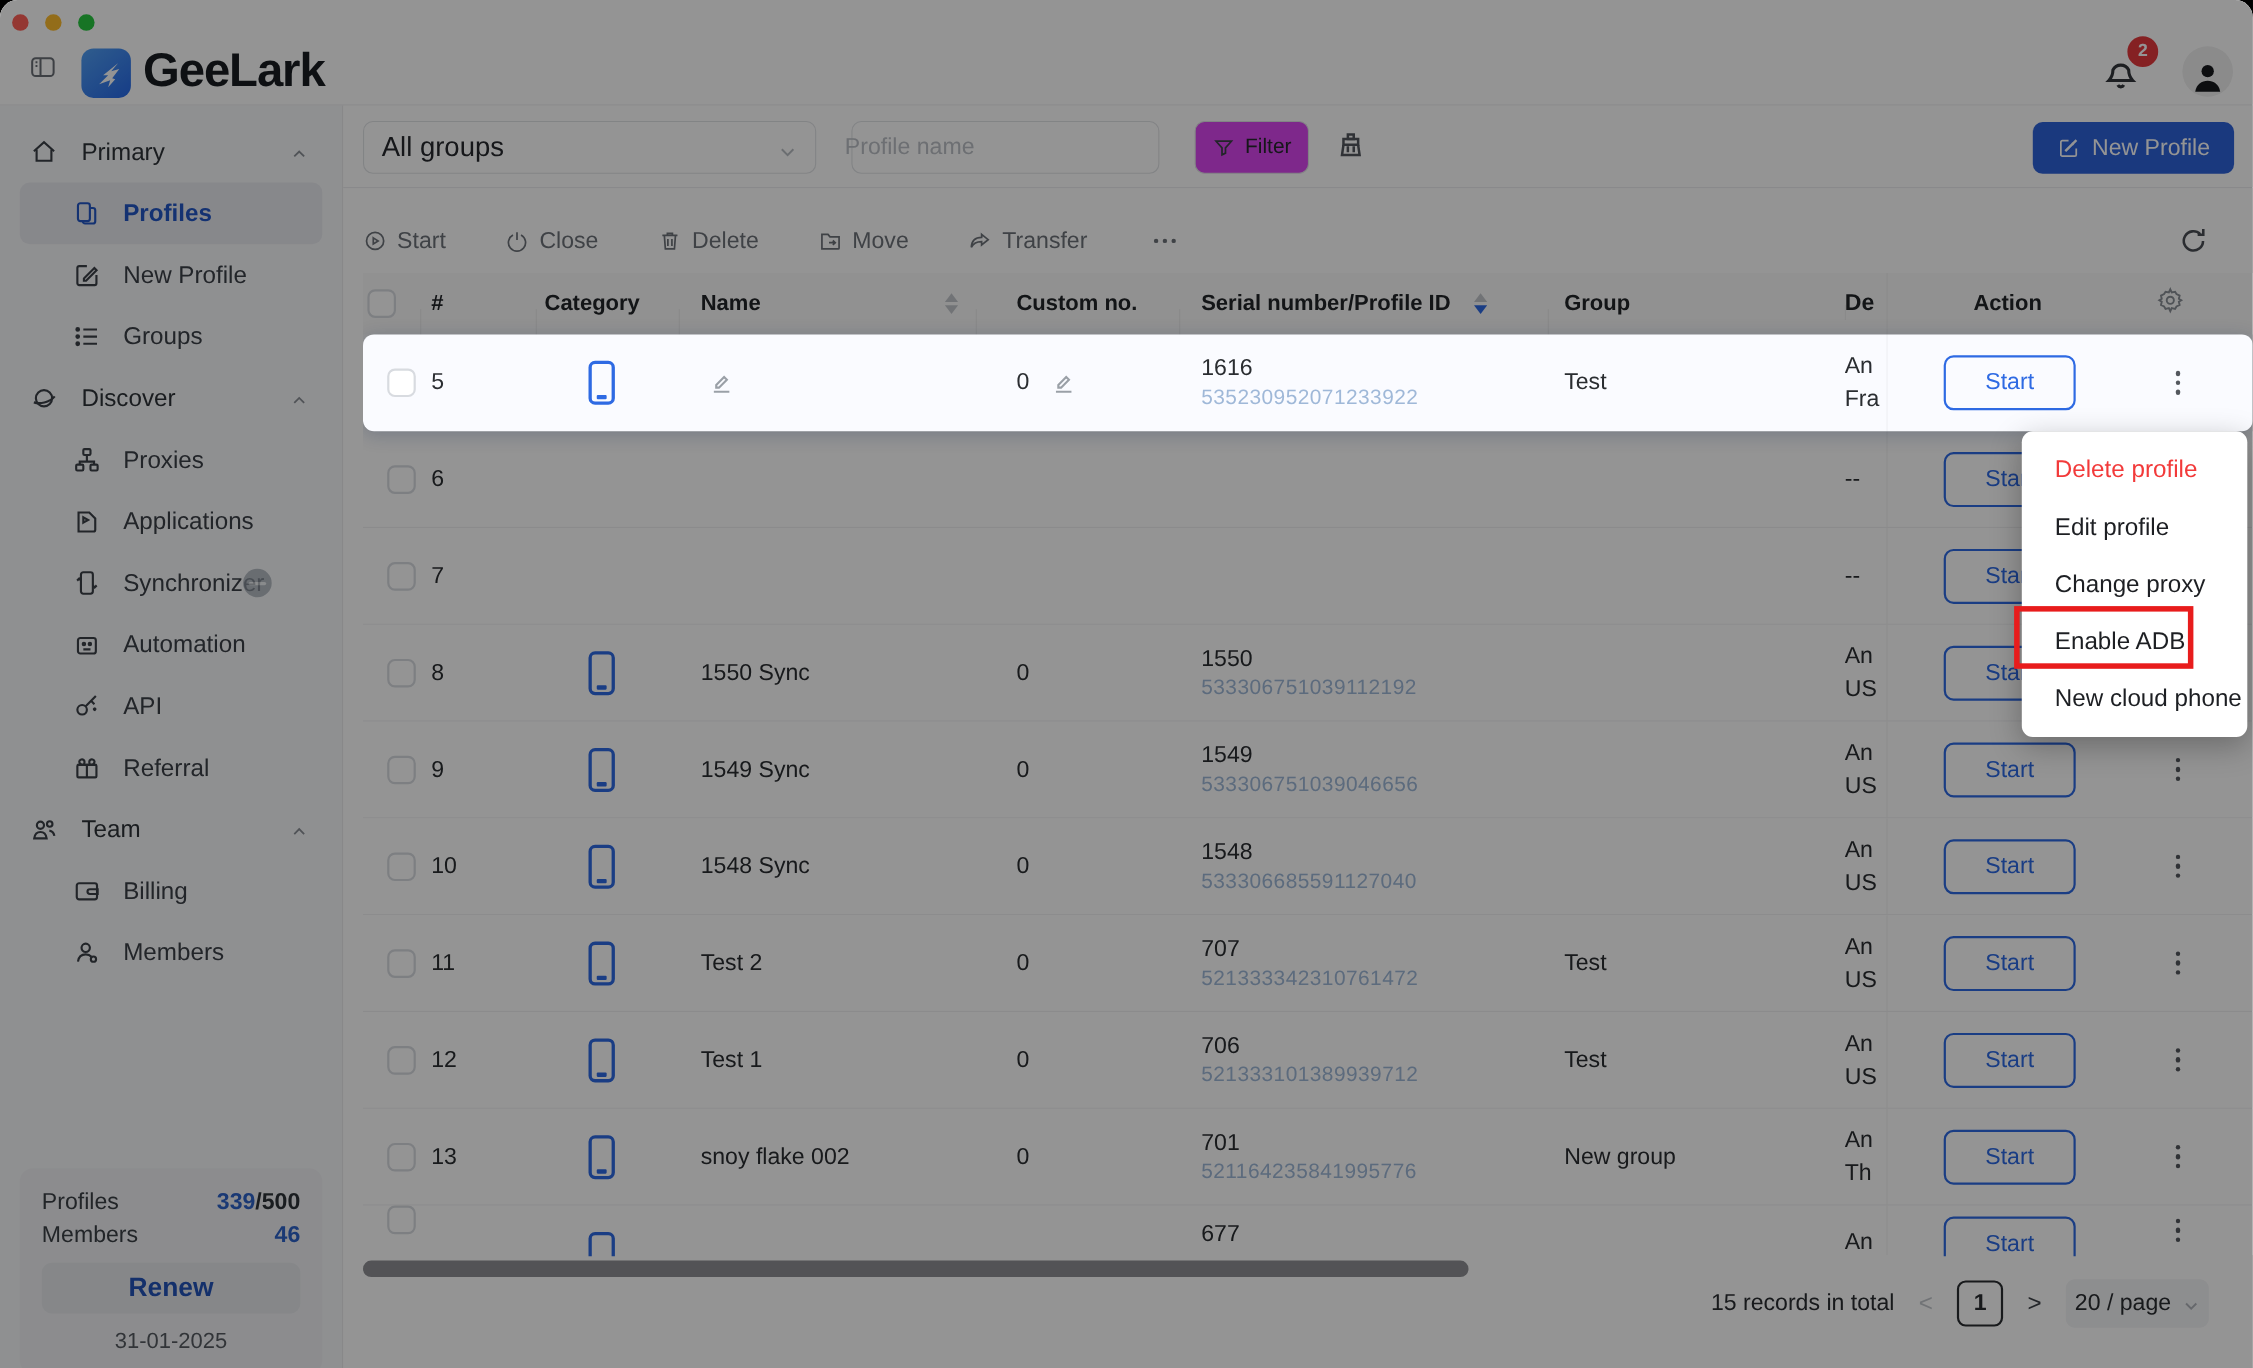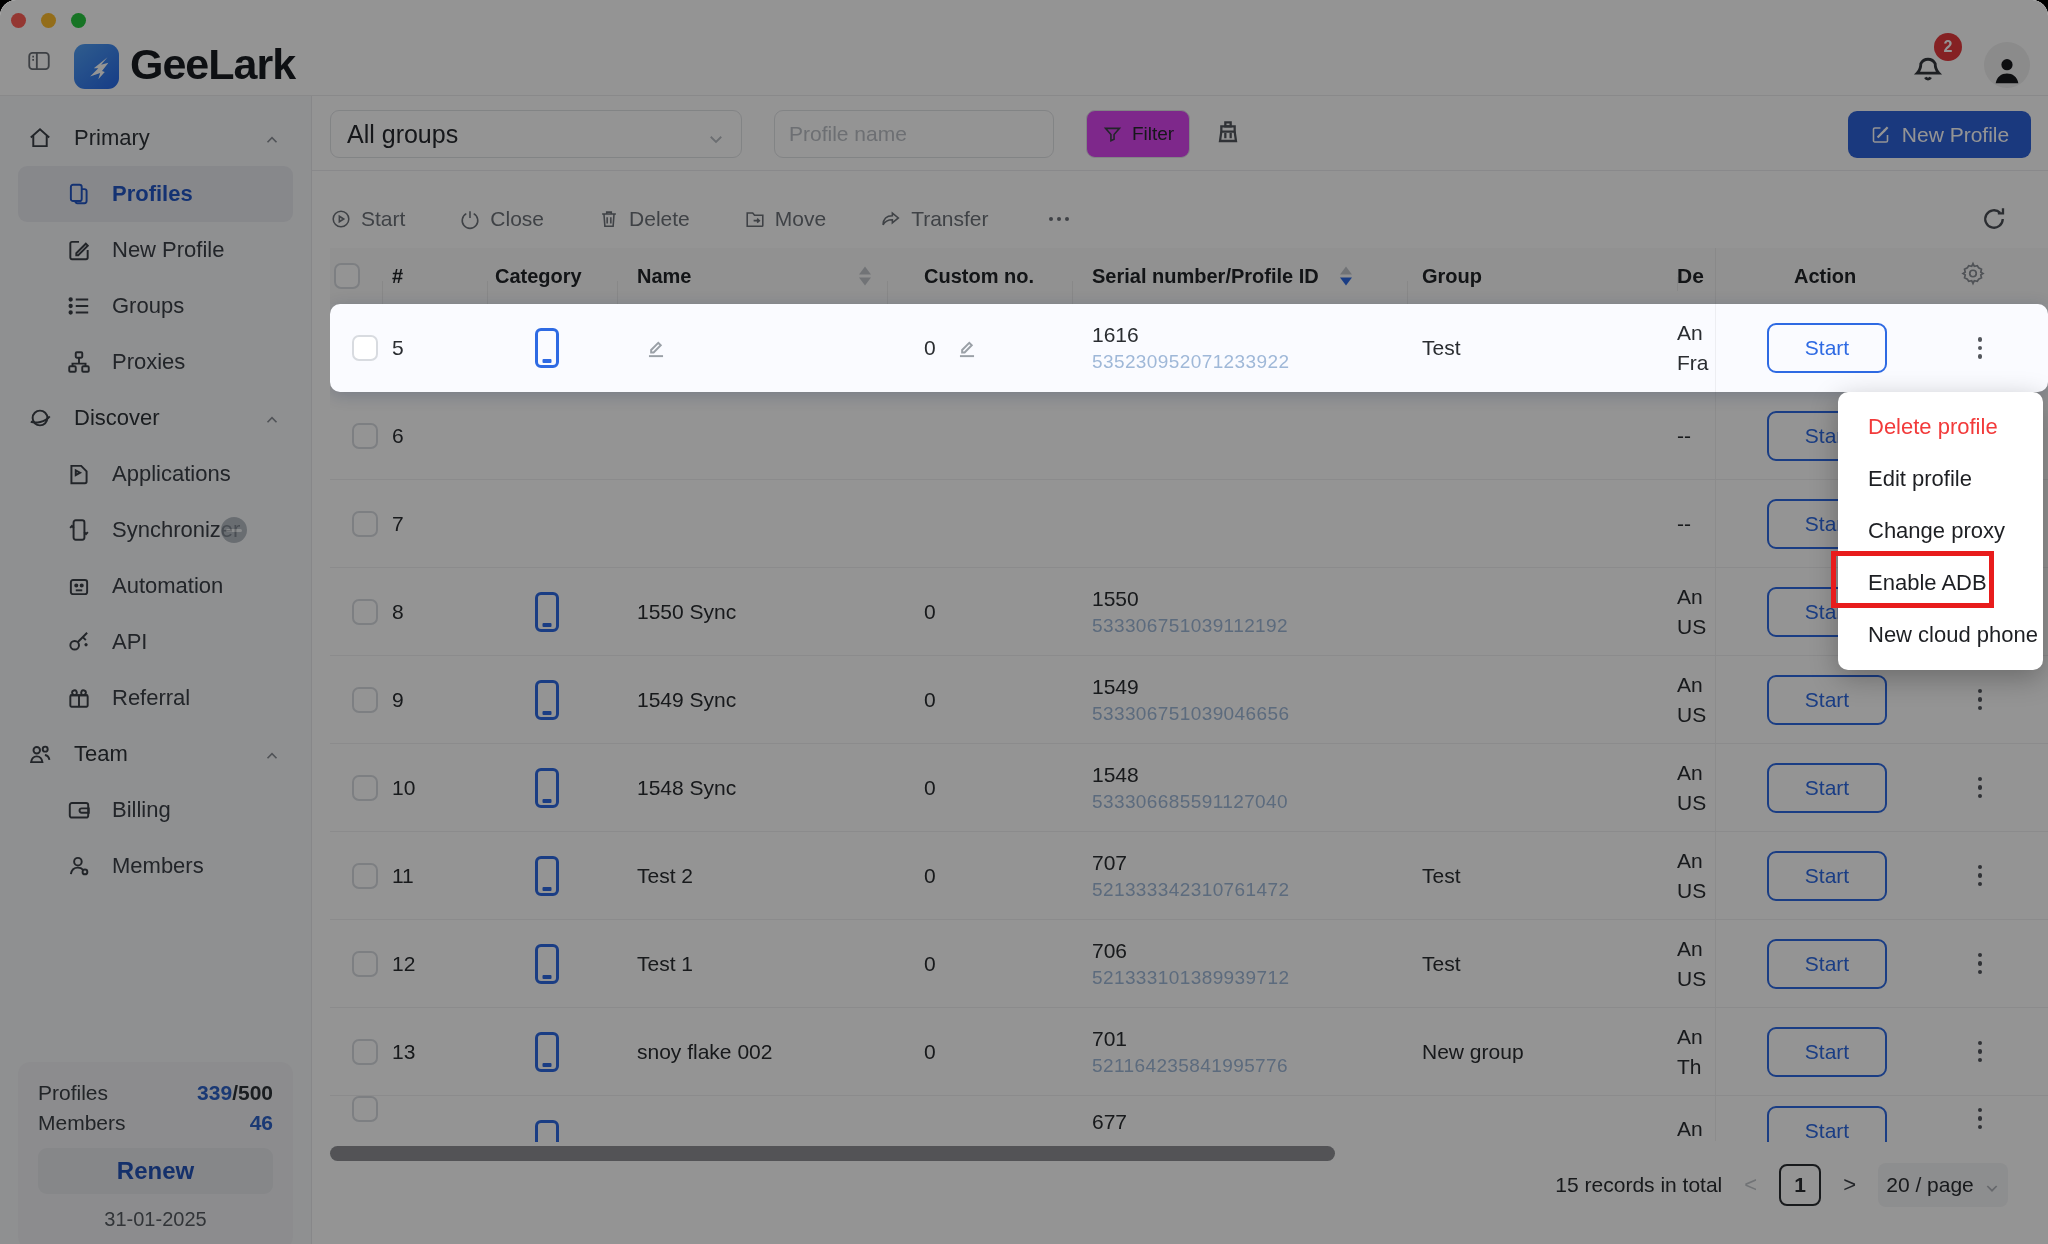--- a/index.html
+++ b/index.html
@@ -60,21 +60,21 @@
   .expiry { margin-top:14px; text-align:center; font-size:20px; color:#565b61; }
 
   
   .main { position:absolute; left:312px; top:96px; width:1736px; height:1148px; background:#fff; }
   .filter-row { position:absolute; left:0; top:0; width:100%; height:88px; }
   .group-select { position:absolute; left:18px; top:14px; width:412px; height:48px;
     border:1px solid #e1e3e6; border-radius:9px; display:flex; align-items:center;
     padding:0 16px; font-size:25px; color:#26292e; }
   .group-select .cd { margin-left:auto; color:#b9bdc3; width:18px; height:18px;}
   .search-box { position:absolute; left:462px; top:14px; width:280px; height:48px;
-    border:1px solid #e1e3e6; border-radius:9px; display:flex; align-items:center; padding:0 14px; }
+    border:1px solid #e1e3e6; border-radius:9px; display:flex; align-items:center; padding:0 14px;justify-content:flex-end; }
   .search-box input { border:none; outline:none; flex:1; font-size:21px; color:#26292e;
     font-family:inherit; background:transparent; }
   .search-box input::placeholder { color:#bcc0c6; }
   .search-box .mag { width:22px; height:22px; color:#b9bdc3; }
   .filter-btn { position:absolute; left:774px; top:14px; width:104px; height:48px;
     border:1px solid #e1e3e6; border-radius:9px; background:#d946ef; display:flex;
     align-items:center; justify-content:center; gap:9px; font-size:19px; color:#26292e; font-family:inherit;}
   .filter-btn svg { width:21px; height:21px; color:#3c4148; }
   .broom-btn { position:absolute; left:898px; top:20px; width:36px; height:36px; border:none;
     background:none; color:#53575d; }
@@ -244,38 +244,38 @@
         </div>
         <div class="nav-row nav-item">
           <span class="ic"><svg viewBox="0 0 24 24" fill="none" stroke="currentColor" stroke-width="1.8">
               <path d="M9 6h11.5M9 12h11.5M9 18h11.5"></path>
               <circle cx="4.3" cy="6" r="1.1" fill="currentColor"></circle>
               <circle cx="4.3" cy="12" r="1.1" fill="currentColor"></circle>
               <circle cx="4.3" cy="18" r="1.1" fill="currentColor"></circle>
             </svg></span>
           <span>Groups</span>
         </div>
+        <div class="nav-row nav-section">
+          <span class="ic"><svg viewBox="0 0 24 24" fill="none" stroke="currentColor" stroke-width="1.8">
+              <circle cx="12" cy="12" r="6.8"></circle>
+              <path d="M3.5 15.5c4.5 1.5 13 .5 17.5-5"></path>
+            </svg></span>
+          <span>Discover</span>
+          <span class="chev"><svg viewBox="0 0 24 24" fill="none" stroke="currentColor" stroke-width="2.2">
+              <path d="M6 15l6-6 6 6"></path>
+            </svg></span>
+        </div>
         <div class="nav-row nav-item">
           <span class="ic"><svg viewBox="0 0 24 24" fill="none" stroke="currentColor" stroke-width="1.8">
               <rect x="9" y="3" width="6" height="5" rx="1"></rect>
               <rect x="3" y="16" width="6" height="5" rx="1"></rect>
               <rect x="15" y="16" width="6" height="5" rx="1"></rect>
               <path d="M12 8v4M6 16v-2.5h12V16M12 12v1.5"></path>
             </svg></span>
           <span>Proxies</span>
-        </div>
-        <div class="nav-row nav-section">
-          <span class="ic"><svg viewBox="0 0 24 24" fill="none" stroke="currentColor" stroke-width="1.8">
-              <circle cx="12" cy="12" r="6.8"></circle>
-              <path d="M3.5 15.5c4.5 1.5 13 .5 17.5-5"></path>
-            </svg></span>
-          <span>Discover</span>
-          <span class="chev"><svg viewBox="0 0 24 24" fill="none" stroke="currentColor" stroke-width="2.2">
-              <path d="M6 15l6-6 6 6"></path>
-            </svg></span>
         </div>
         <div class="nav-row nav-item">
           <span class="ic"><svg viewBox="0 0 24 24" fill="none" stroke="currentColor" stroke-width="1.8">
               <path d="M5 4.5h9l5 5V19a1.5 1.5 0 0 1-1.5 1.5H5z"></path>
               <path d="M9 13l4-2.2L9 8.6z"></path>
             </svg></span>
           <span>Applications</span>
         </div>
         <div class="nav-row nav-item">
           <span class="ic"><svg viewBox="0 0 24 24" fill="none" stroke="currentColor" stroke-width="1.8">

